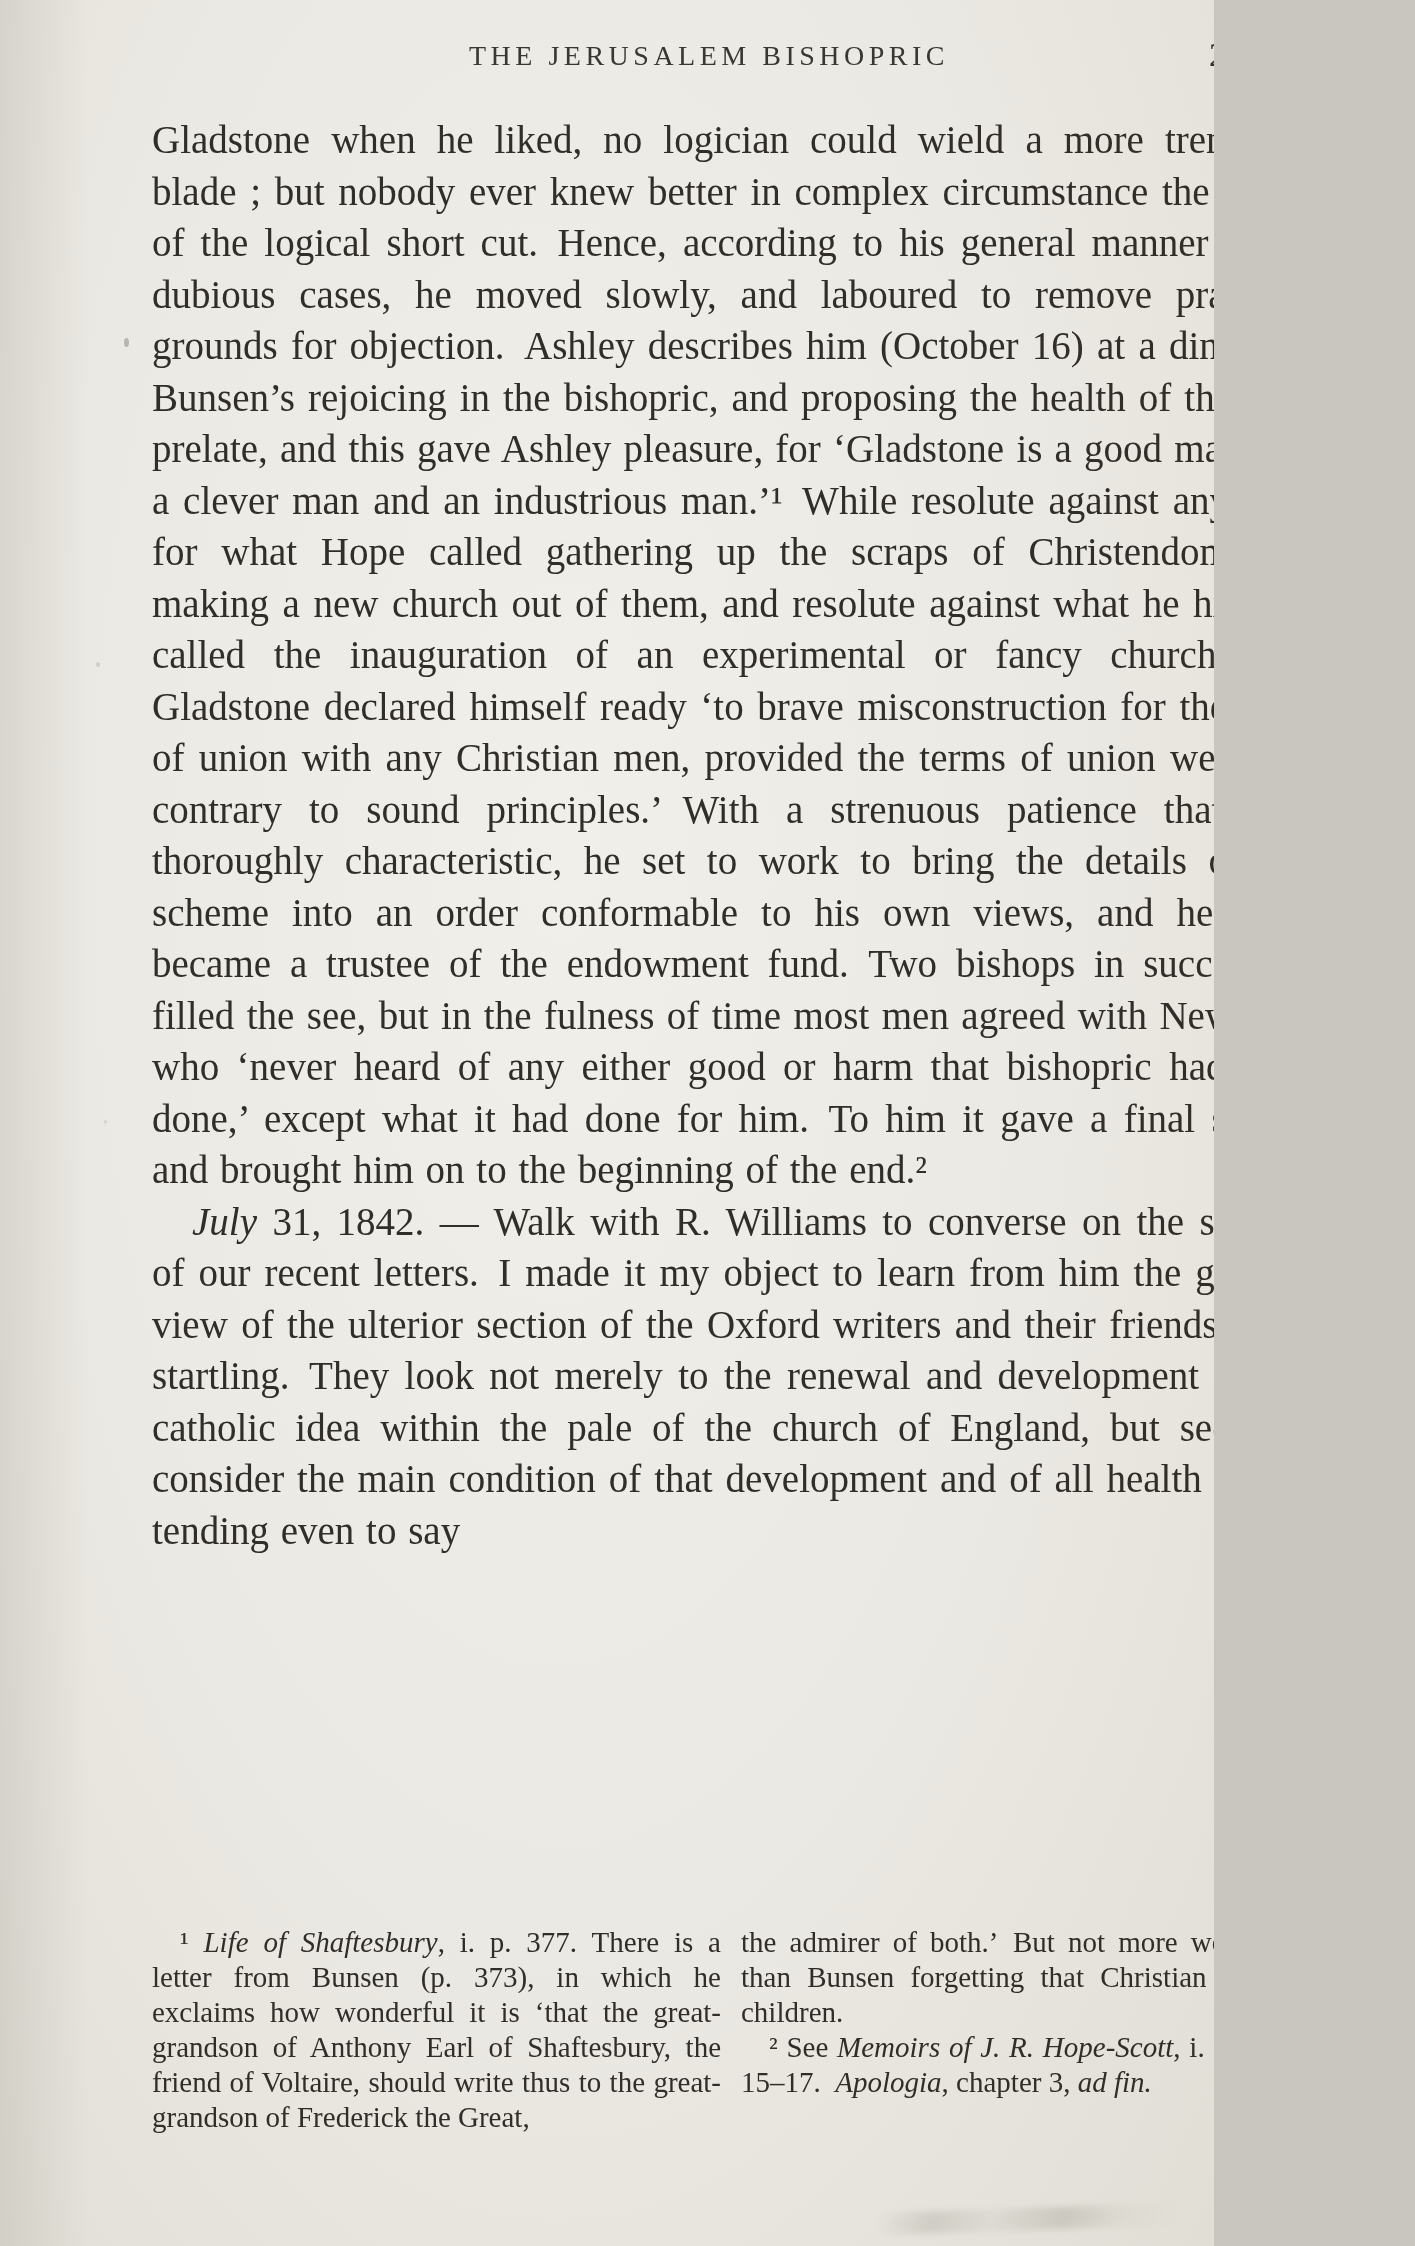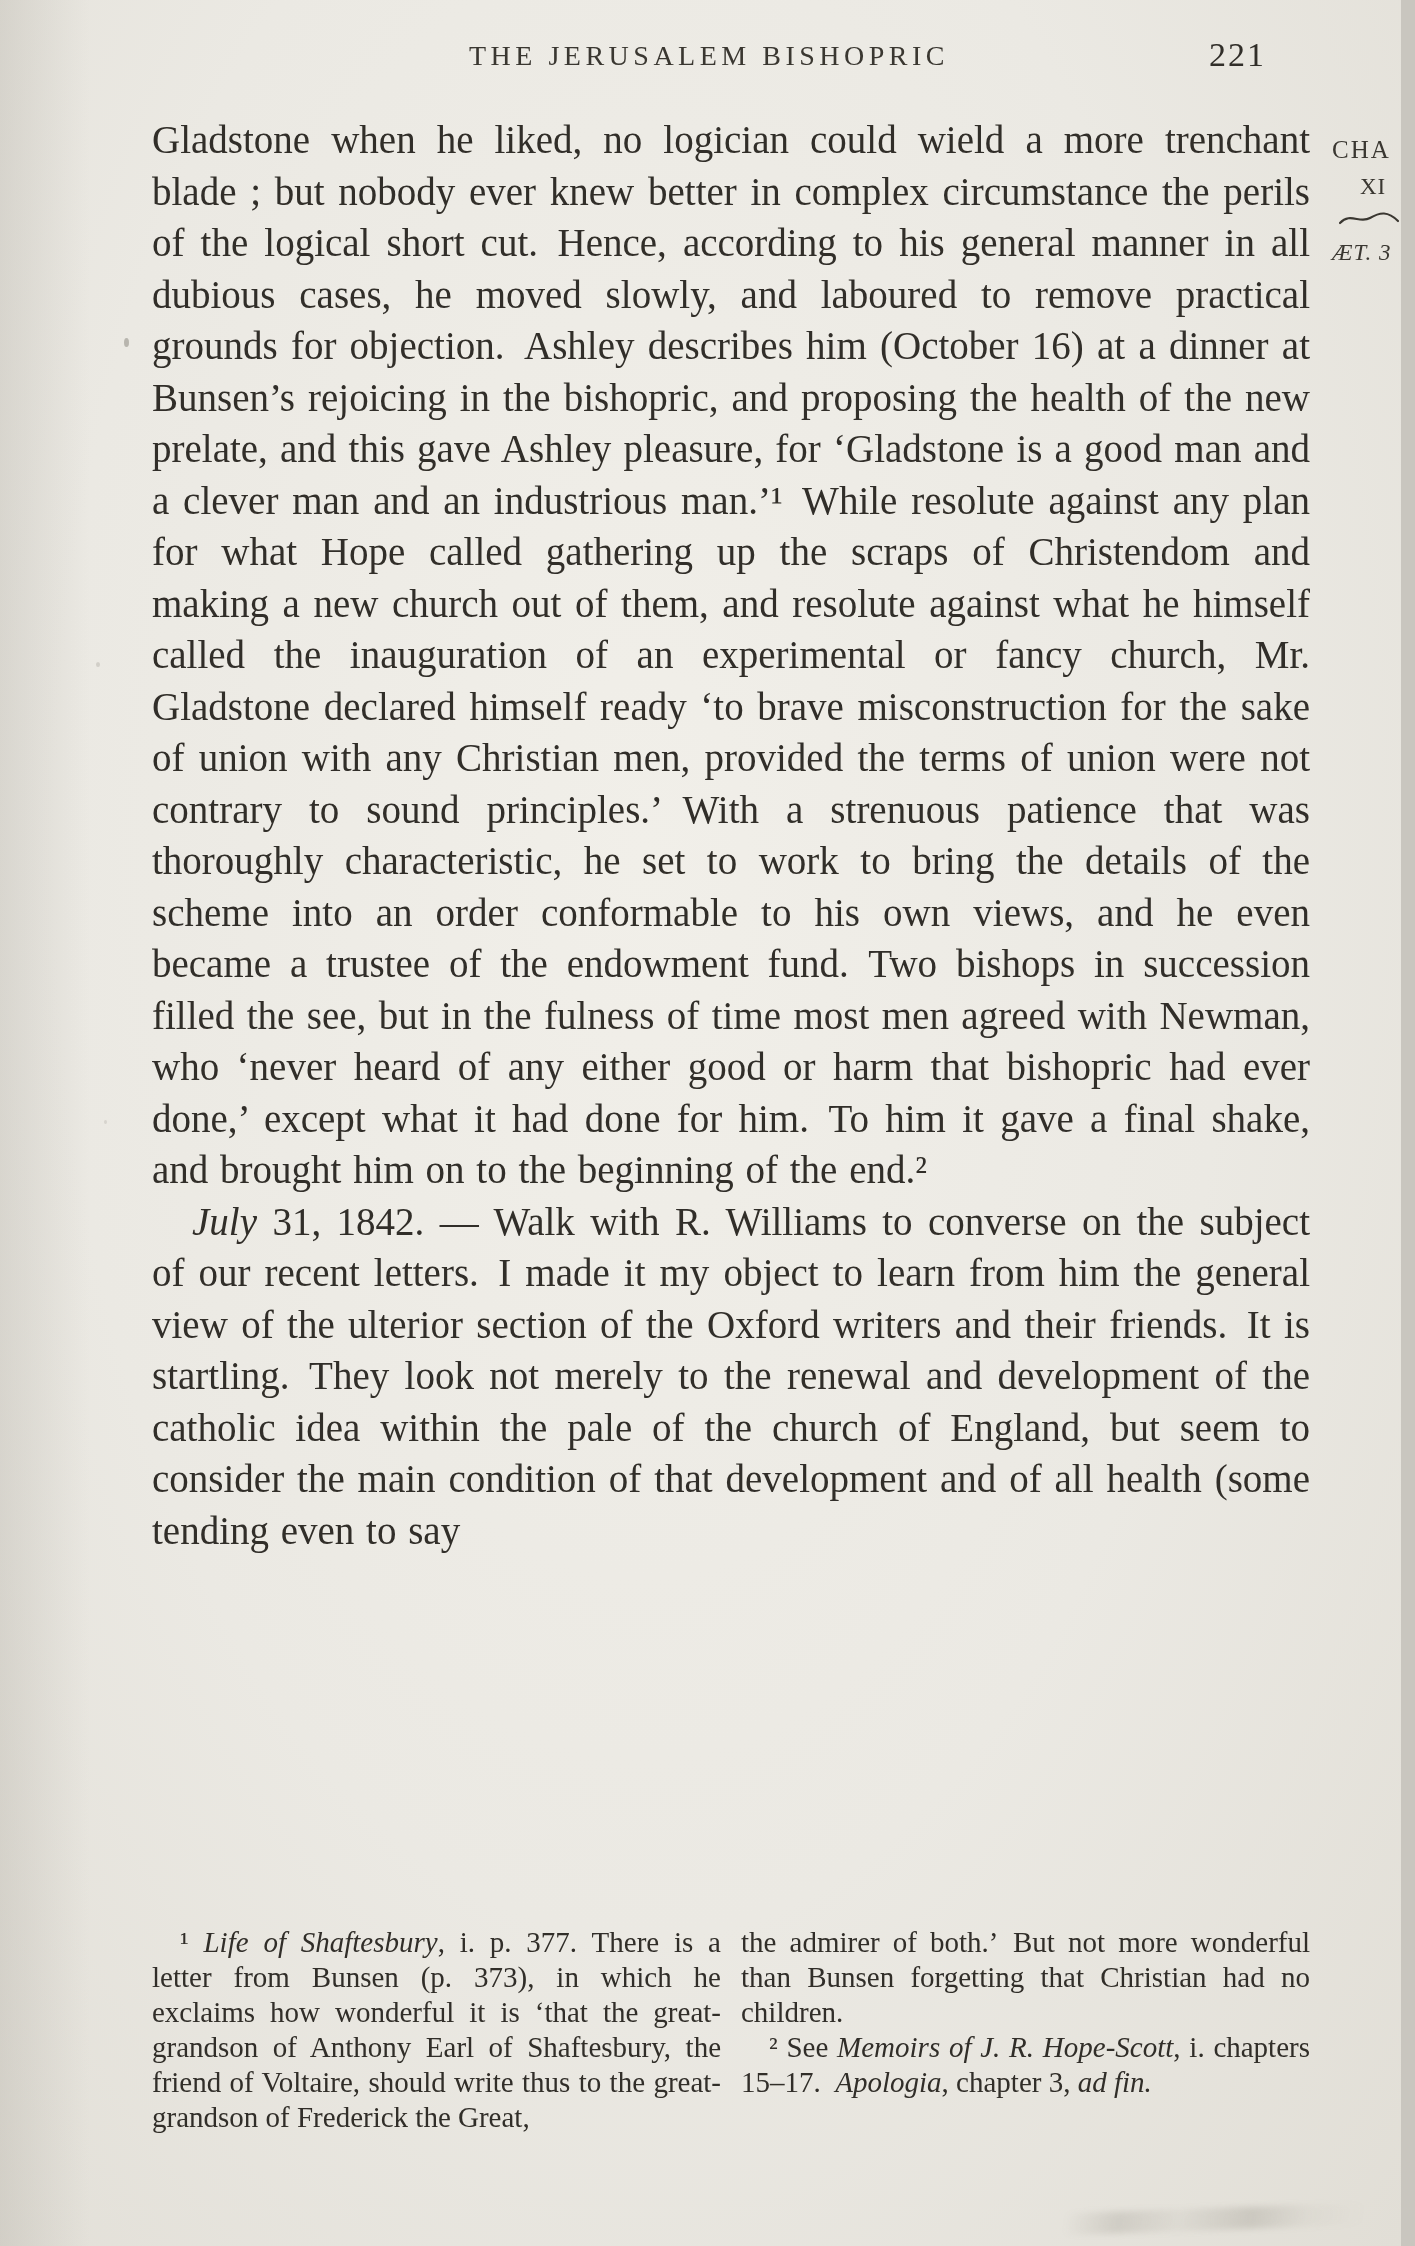--- a/index.html
+++ b/index.html
@@ -2,21 +2,21 @@
 <html><head>
 <meta charset="utf-8">
 <style>
   html, body {
     margin: 0;
     padding: 0;
     background: #c9c6bf;
   }
   .page {
     position: relative;
-    width: 1401px;
+    width: 1214px;
     height: 2246px;
     overflow: hidden;
     background: radial-gradient(ellipse at 46% 38%, #f1efe9 0%, #ebe9e3 55%, #e1ded6 100%);
     font-family: "Liberation Serif", "DejaVu Serif", serif;
     color: #312e29;
   }
   .edge-shade {
     position: absolute;
     left: 0; top: 0;
     width: 90px; height: 100%;

